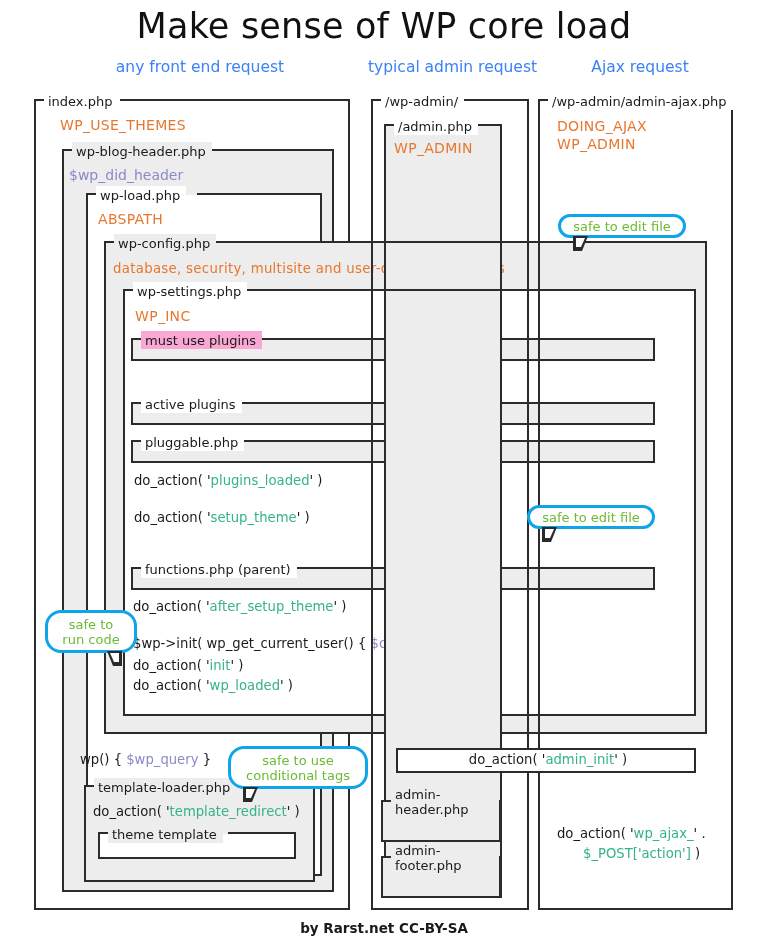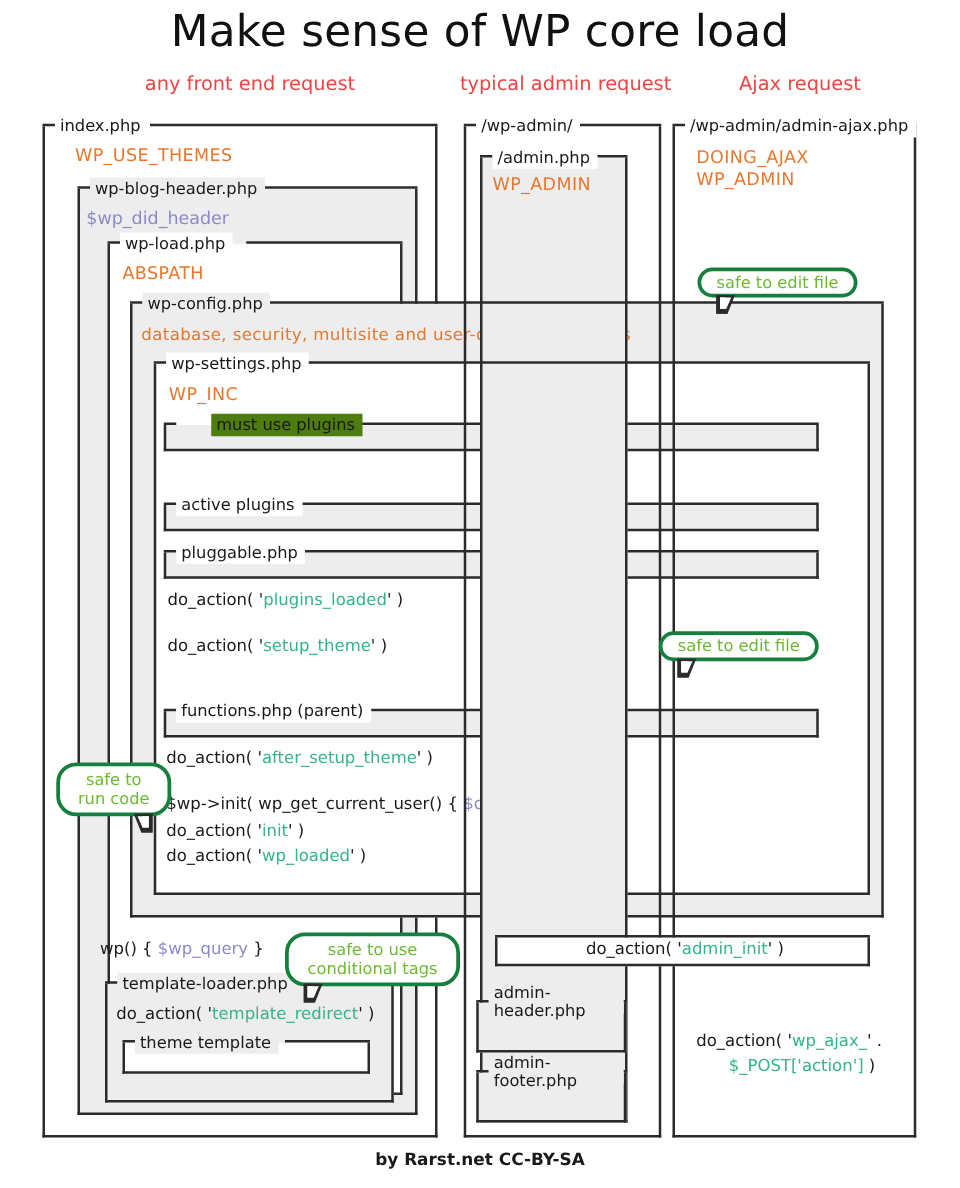--- a/index.html
+++ b/index.html
@@ -17,21 +17,21 @@
 
   
   .title {
     position:absolute; left:0; top:6px; width:768px;
     text-align:center;
     font-size:35px; font-weight:400; letter-spacing:0.2px;
     color:#111;
   }
   .colhead {
     position:absolute; top:58px;
-    font-size:15.5px; color:#ef4444; text-align:center;
+    font-size:15.5px; color:#3b82f6; text-align:center;
   }
   .credit {
     position:absolute; left:0; top:920px; width:768px;
     text-align:center; font-size:13.5px; color:#1a1a1a;
     font-weight:600;
   }
 
   
   .box {
     position:absolute;
@@ -76,21 +76,21 @@
     white-space:nowrap;
     line-height:16px;
   }
   .const { color:#e8772e; font-size:14px; letter-spacing:0.3px; }
   .str   { color:#35b38a; }
   .var   { color:#8a8ac9; }
 
   
   .callout {
     position:absolute;
-    border:3px solid #15803d;
+    border:3px solid #0ea5e9;
     border-radius:16px;
     background:#ffffff;
     color:#6cba33;
     font-size:13px;
     display:flex; align-items:center; justify-content:center;
     text-align:center;
     line-height:15px;
     z-index:30;
     padding:2px 6px;
   }
@@ -174,21 +174,21 @@
     <span class="topline-l"></span>
     <span class="topline-r" style="width:455px;"></span>
     <span class="cap">wp-settings.php</span>
   </div>
 
   <div class="code const" style="left:135px; top:308px;">WP_INC</div>
 
   <div class="bar" style="left:131px; top:340px; width:524px; height:21px;">
     <span class="topline-l" style="position:absolute;top:-2.2px;left:-2.2px;width:10px;height:2.2px;background:#2b2b2b;"></span>
     <span class="topline-r" style="position:absolute;top:-2.2px;right:-2.2px;width:400px;height:2.2px;background:#2b2b2b;"></span>
-    <span class="cap" style="position:absolute;top:-9px;left:8px;height:18px;display:flex;align-items:center;background:#4d7c0f;padding:0 6px 0 4px;font-size:13px;z-index:4;margin-left:28px;">must use plugins</span>
+    <span class="cap" style="position:absolute;top:-9px;left:8px;height:18px;display:flex;align-items:center;background:#f9a8d4;padding:0 6px 0 4px;font-size:13px;z-index:4;">must use plugins</span>
   </div>
 
 
   <div class="bar" style="left:131px; top:404px; width:524px; height:21px;">
     <span style="position:absolute;top:-2.2px;left:-2.2px;width:10px;height:2.2px;background:#2b2b2b;"></span>
     <span style="position:absolute;top:-2.2px;right:-2.2px;width:418px;height:2.2px;background:#2b2b2b;"></span>
     <span class="cap" style="position:absolute;top:-9px;left:8px;height:18px;display:flex;align-items:center;background:#ffffff;padding:0 6px 0 4px;font-size:13px;z-index:4;">active plugins</span>
   </div>
 
   <div class="bar" style="left:131px; top:442px; width:524px; height:21px;">

